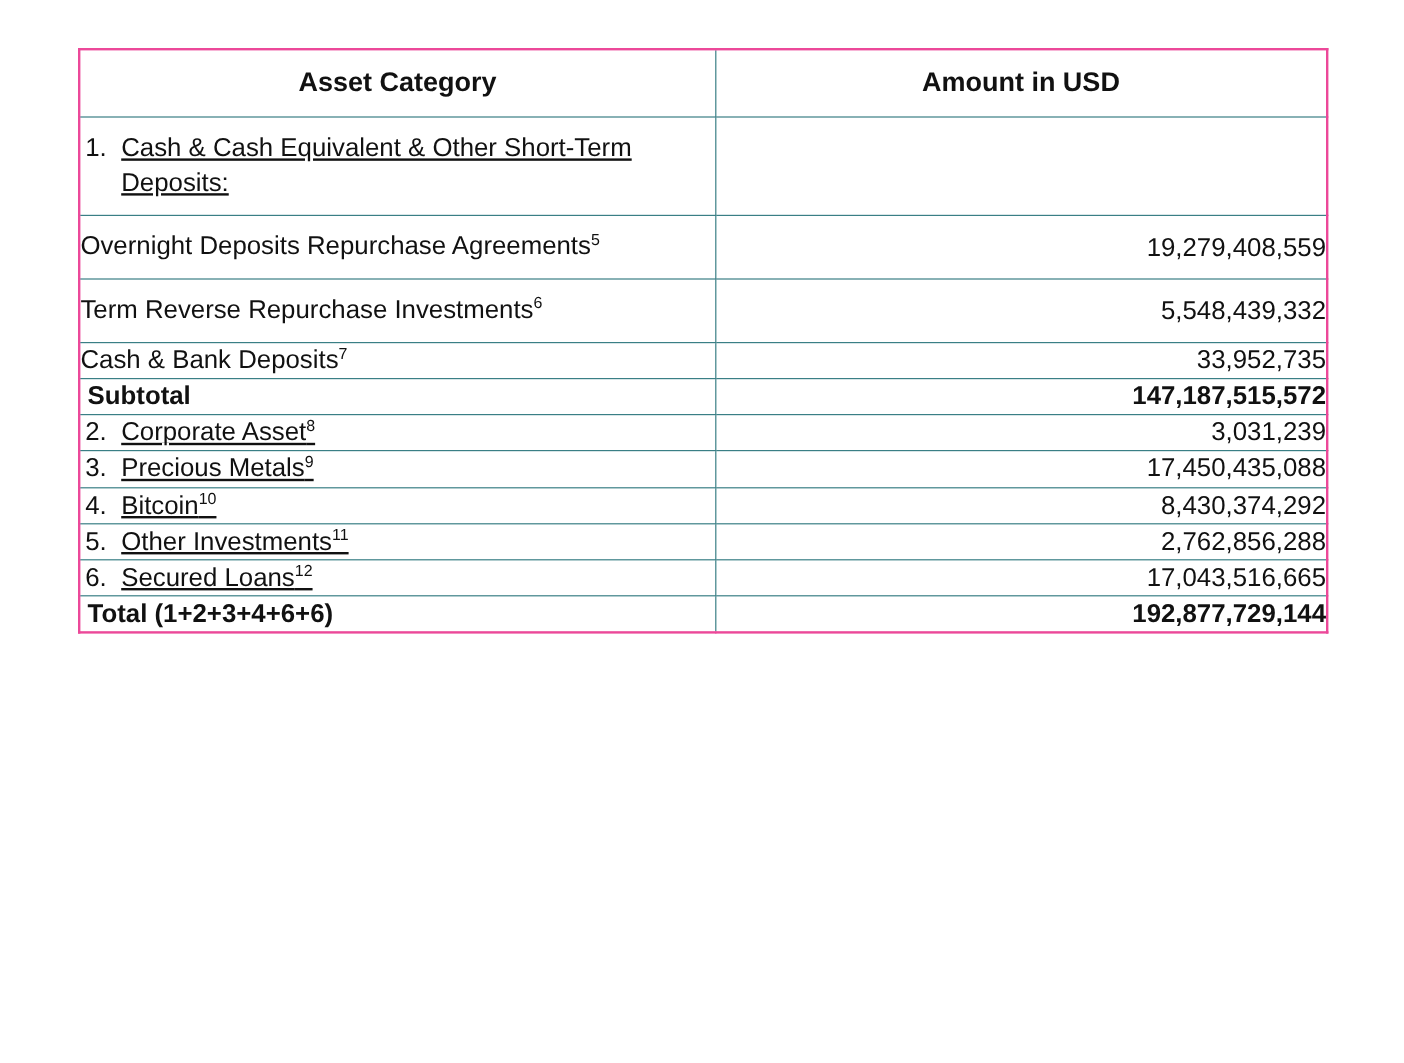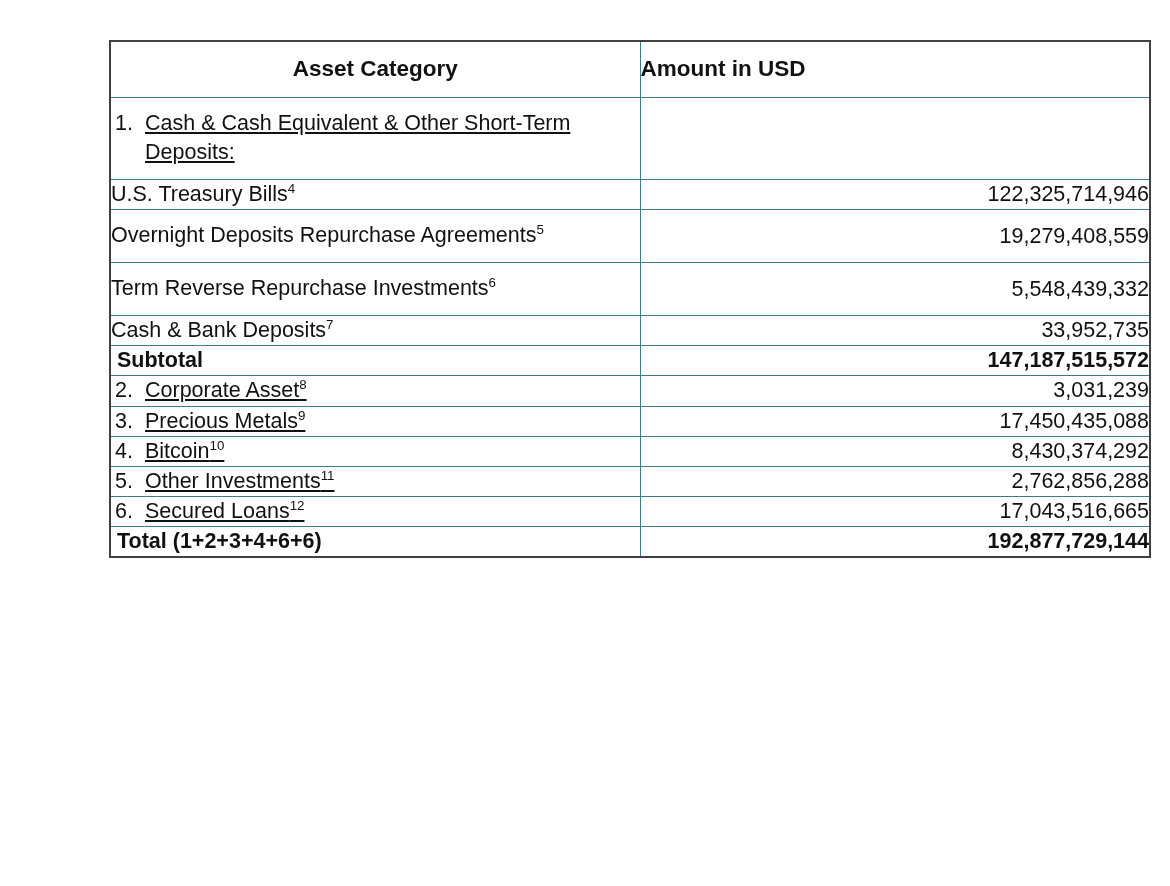--- a/index.html
+++ b/index.html
@@ -18,22 +18,21 @@
     position: relative;
     width: 1170px;
     height: 886px;
     box-sizing: border-box;
     padding: 40px 65px 0 65px;
   }
   table.asset-table {
     border-collapse: collapse;
     width: 1040px;
     table-layout: fixed;
-    border: 2px solid #404040;
-    margin-left: 44px;
+    border: 2px solid #ec4899;
   }
   table.asset-table col.c1 { width: 530px; }
   table.asset-table col.c2 { width: 510px; }
 
   table.asset-table td,
   table.asset-table th {
     border: 1px solid #3a7f85;
     padding: 0;
     vertical-align: middle;
     font-size: 21.5px;
@@ -49,21 +48,21 @@
   }
   
   .hdr .cat-cell,
   .hdr .amt-cell {
     font-weight: bold;
     font-size: 22.5px;
     padding-top: 12px;
     padding-bottom: 13px;
   }
   .hdr .amt-cell {
-    text-align: left;
+    text-align: center;
   }
   
   .numbered {
     display: flex;
     align-items: flex-start;
   }
   .numbered .num {
     width: 34px;
     flex: 0 0 34px;
     text-align: right;
@@ -114,26 +113,20 @@
       <tr class="tall">
         <td class="cat-cell">
           <div class="numbered">
             <span class="num">1.</span>
             <span class="txt"><span>Cash &amp; Cash Equivalent &amp; Other Short-Term Deposits:</span></span>
           </div>
         </td>
         <td class="amt-cell"></td>
       </tr>
 
-      <tr>
-        <td class="cat-cell indent">
-          <span>U.S. Treasury Bills</span><sup>4</sup>
-        </td>
-        <td class="amt-cell">122,325,714,946</td>
-      </tr>
 
       <tr class="tall">
         <td class="cat-cell indent">
           <span>Overnight Deposits Repurchase Agreements</span><sup>5</sup>
         </td>
         <td class="amt-cell">19,279,408,559</td>
       </tr>
 
       <tr class="tall">
         <td class="cat-cell indent">

